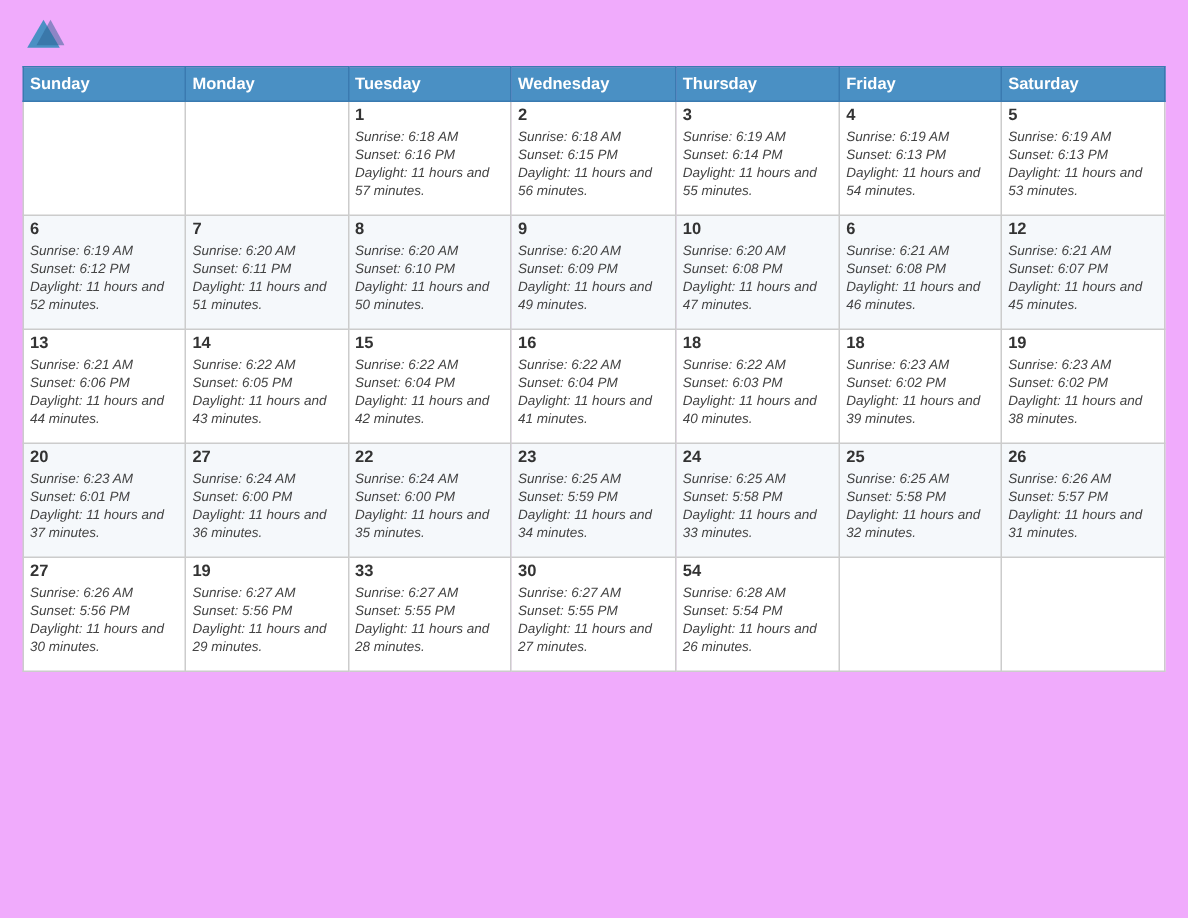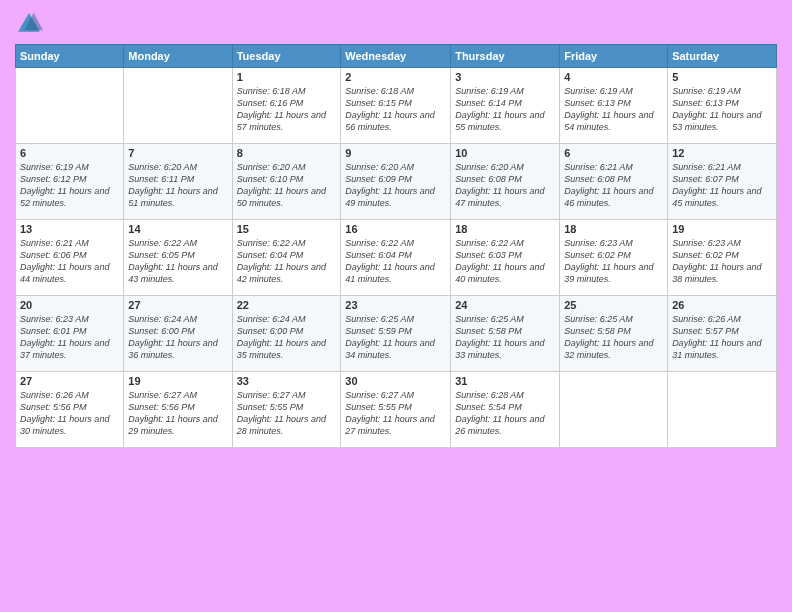--- a/index.html
+++ b/index.html
@@ -315,21 +315,21 @@
 Sunset: 5:55 PM
 Daylight: 11 hours and 28 minutes.</div>
           </td>
           <td>
             <span class="day-number">30</span>
             <div class="day-info" style="white-space: pre-line;">Sunrise: 6:27 AM
 Sunset: 5:55 PM
 Daylight: 11 hours and 27 minutes.</div>
           </td>
           <td>
-            <span class="day-number">31</span>
+            <span class="day-number">54</span>
             <div class="day-info" style="white-space: pre-line;">Sunrise: 6:28 AM
 Sunset: 5:54 PM
 Daylight: 11 hours and 26 minutes.</div>
           </td>
           <td class="empty-cell"></td>
           <td class="empty-cell"></td>
         </tr>
       </tbody>
   </table>
 </div>

